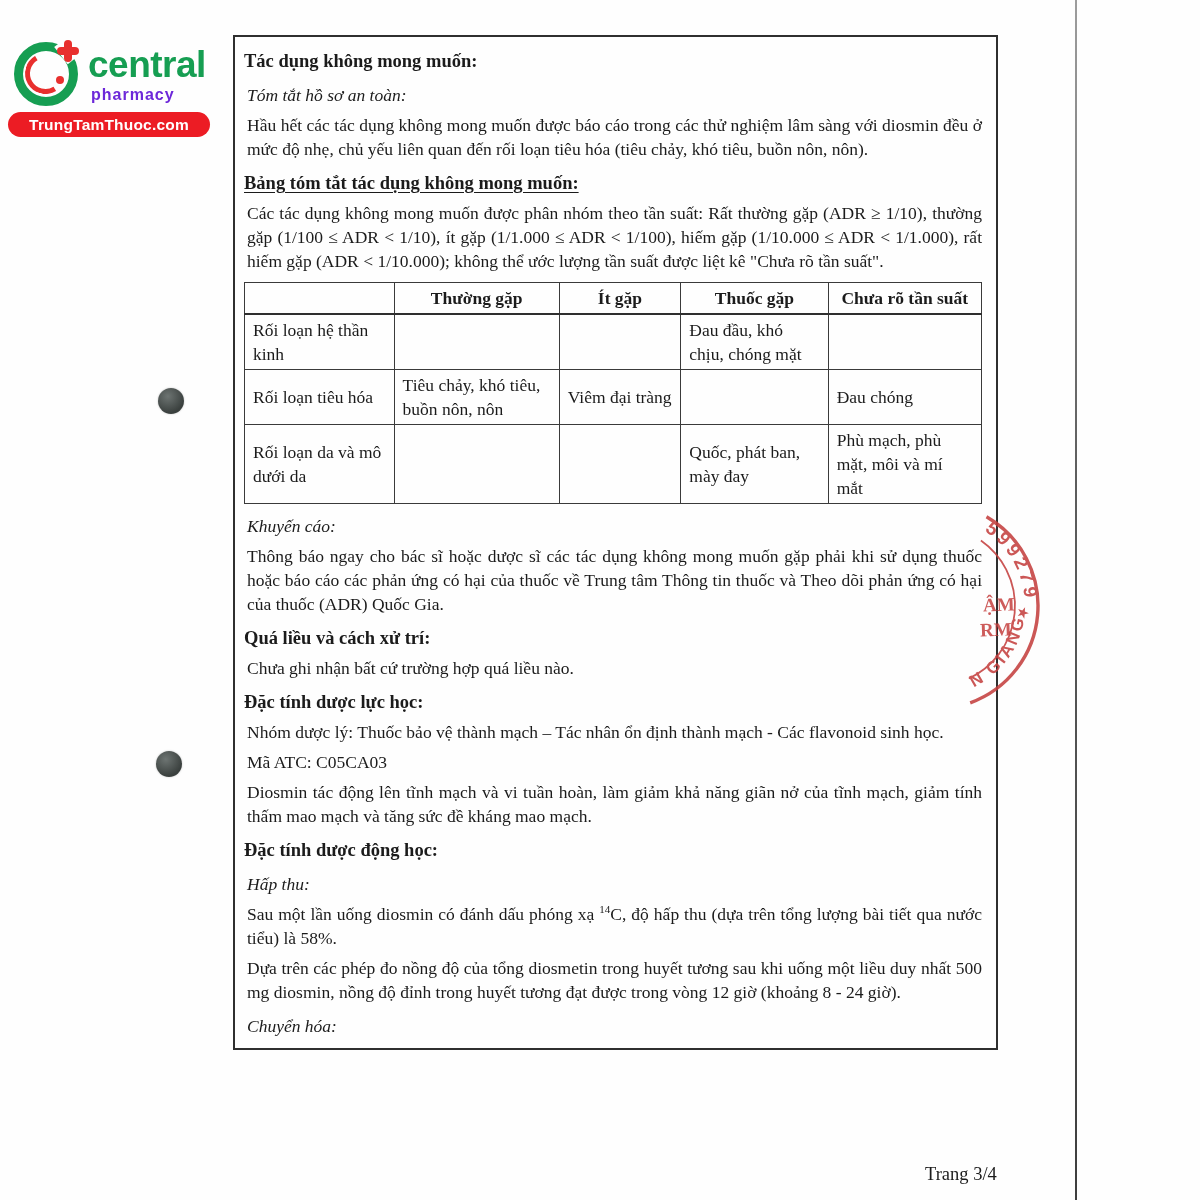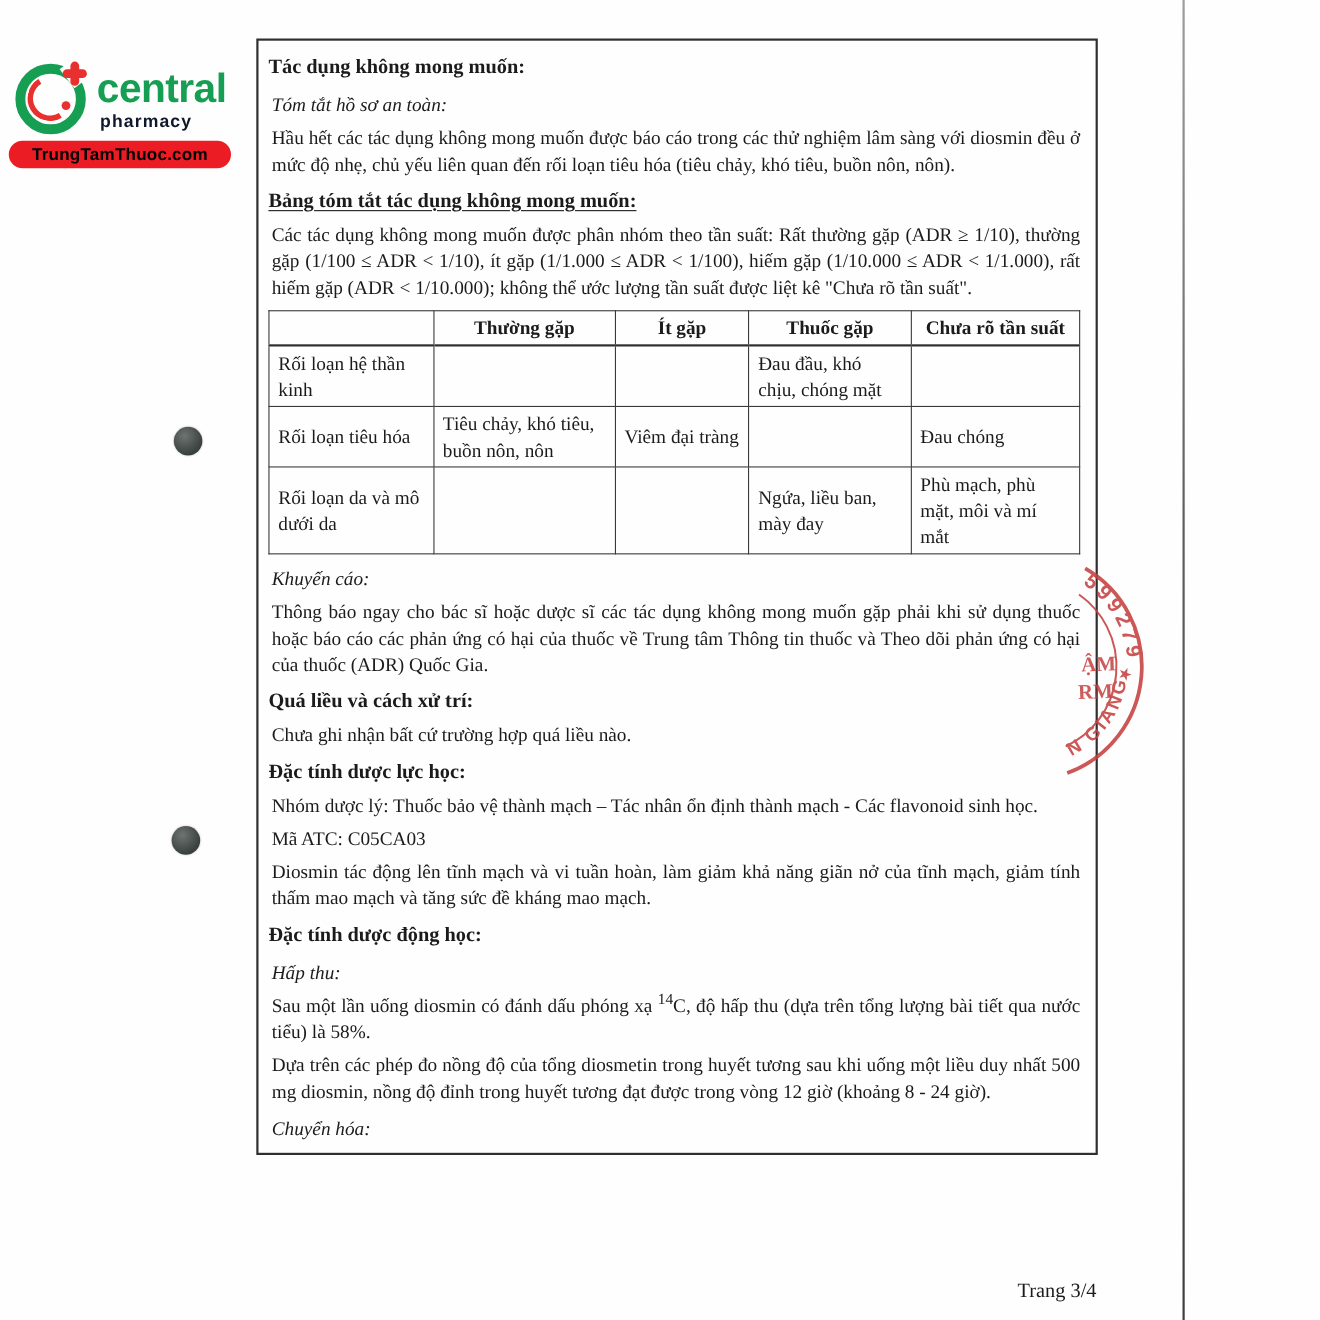--- a/index.html
+++ b/index.html
@@ -1,51 +1,51 @@
 <!DOCTYPE html>
 <html><head>
 <meta charset="utf-8">
 <style>
   html,body{margin:0;padding:0;}
   body{
     width:1200px;height:1200px;position:relative;background:#fefefe;
     font-family:"Liberation Serif", serif;color:#1b1b1b;overflow:hidden;
   }
   
-  .logo{position:absolute;left:0;top:0;width:220px;height:150px;margin-top:16px;}
+  .logo{position:absolute;left:0;top:0;width:220px;height:150px;}
   .logo-mark{position:absolute;left:14px;top:40px;width:70px;height:70px;}
   .lm-ring{position:absolute;left:0;top:2px;width:46px;height:46px;border:9px solid #169e52;border-radius:50%;}
   .lm-gap{position:absolute;left:44px;top:-4px;width:28px;height:22px;background:#fefefe;transform:rotate(-38deg);}
   .lm-cres{position:absolute;left:11px;top:13px;width:31px;height:31px;border:5.5px solid transparent;border-left-color:#e8302e;border-bottom-color:#e8302e;border-radius:50%;transform:rotate(14deg);}
   .lm-dot{position:absolute;left:42px;top:36px;width:8px;height:8px;background:#e8302e;border-radius:50%;}
   .lm-plus{position:absolute;left:43px;top:0;width:22px;height:22px;}
   .lm-plus::before{content:"";position:absolute;left:0;top:7.2px;width:22px;height:7.6px;background:#e8302e;border-radius:4px;}
   .lm-plus::after{content:"";position:absolute;left:7.2px;top:0;width:7.6px;height:22px;background:#e8302e;border-radius:4px;}
   .logo-word{position:absolute;left:88px;top:44px;font-family:"Liberation Sans",sans-serif;font-weight:700;font-size:37px;color:#169e52;letter-spacing:-.5px;}
-  .logo-sub{position:absolute;left:91px;top:86px;font-family:"Liberation Sans",sans-serif;font-weight:700;font-size:16px;color:#0f172a;letter-spacing:1px;}
+  .logo-sub{position:absolute;left:91px;top:86px;font-family:"Liberation Sans",sans-serif;font-weight:700;font-size:16px;color:#6d28d9;letter-spacing:1px;}
   .logo-banner{position:absolute;left:8px;top:112px;width:202px;height:25px;background:#ec1c24;border-radius:13px;
-    display:flex;align-items:center;justify-content:center;color:#000000;font-family:"Liberation Sans",sans-serif;
+    display:flex;align-items:center;justify-content:center;color:#ffffff;font-family:"Liberation Sans",sans-serif;
     font-weight:700;font-size:15.5px;letter-spacing:.2px;}
   
   .hole{position:absolute;width:26px;height:26px;border-radius:50%;
     background:radial-gradient(circle at 38% 32%, #6d7472, #3a403e 70%);box-shadow:0 0 2px rgba(0,0,0,.25);}
   .hole-1{left:158px;top:388px;}
   .hole-2{left:156px;top:751px;}
   .scan-line{position:absolute;left:1075px;top:0;width:2px;height:1200px;
     background:linear-gradient(to bottom,#9d9d9d,#5d5d5d 40%,#3e3e3e);}
   
   .content-box{position:absolute;left:233px;top:35px;width:765px;box-sizing:border-box;
     border:2px solid #2f2f2f;padding:8px 14px 10px 9px;font-size:17.5px;line-height:24px;}
   .content-box h2{font-size:18.5px;line-height:24px;font-weight:700;margin:10px 0 0;}
   .content-box h2.first{margin-top:4px;}
   .content-box h2.underline{text-decoration:underline;text-underline-offset:3px;}
   .content-box .sub{font-style:italic;margin:10px 0 0;}
   .content-box p{margin:6px 0 0;text-align:justify;}
   .content-box p.ind, .content-box .sub.ind{margin-left:3px;}
-  sup{font-size:14px;line-height:0;}
+  sup{font-size:11px;line-height:0;}
   
   table.adr{width:100%;border-collapse:collapse;margin:9px 0 2px;}
   table.adr td,table.adr th{border:1.6px solid #3a3a3a;padding:3px 8px;font-size:17.5px;line-height:24px;font-weight:400;text-align:left;vertical-align:middle;}
   table.adr th{font-weight:700;text-align:center;border-bottom:2.5px solid #2e2e2e;}
   
   .stamp{position:absolute;left:828px;top:498px;width:216px;height:222px;opacity:.88;pointer-events:none;}
   .stamp-frag{position:absolute;color:#c5403f;font-weight:700;font-size:19px;opacity:.85;transform:rotate(-2deg);}
   .frag-top{left:983px;top:594px;}
   .frag-bottom{left:980px;top:619px;}
   
@@ -109,21 +109,21 @@
         <td>Rối loạn tiêu hóa</td>
         <td>Tiêu chảy, khó tiêu, buồn nôn, nôn</td>
         <td>Viêm đại tràng</td>
         <td></td>
         <td>Đau chóng</td>
       </tr>
       <tr>
         <td>Rối loạn da và mô dưới da</td>
         <td></td>
         <td></td>
-        <td>Ngứa, liều ban, mày đay</td>
+        <td>Quốc, phát ban, mày đay</td>
         <td>Phù mạch, phù mặt, môi và mí mắt</td>
       </tr>
     </tbody>
   </table>
 
   <div class="sub ind">Khuyến cáo:</div>
   <p class="ind">Thông báo ngay cho bác sĩ hoặc dược sĩ các tác dụng không mong muốn gặp phải khi sử dụng thuốc hoặc báo cáo các phản ứng có hại của thuốc về Trung tâm Thông tin thuốc và Theo dõi phản ứng có hại của thuốc (ADR) Quốc Gia.</p>
 
   <h2>Quá liều và cách xử trí:</h2>
   <p class="ind">Chưa ghi nhận bất cứ trường hợp quá liều nào.</p>

